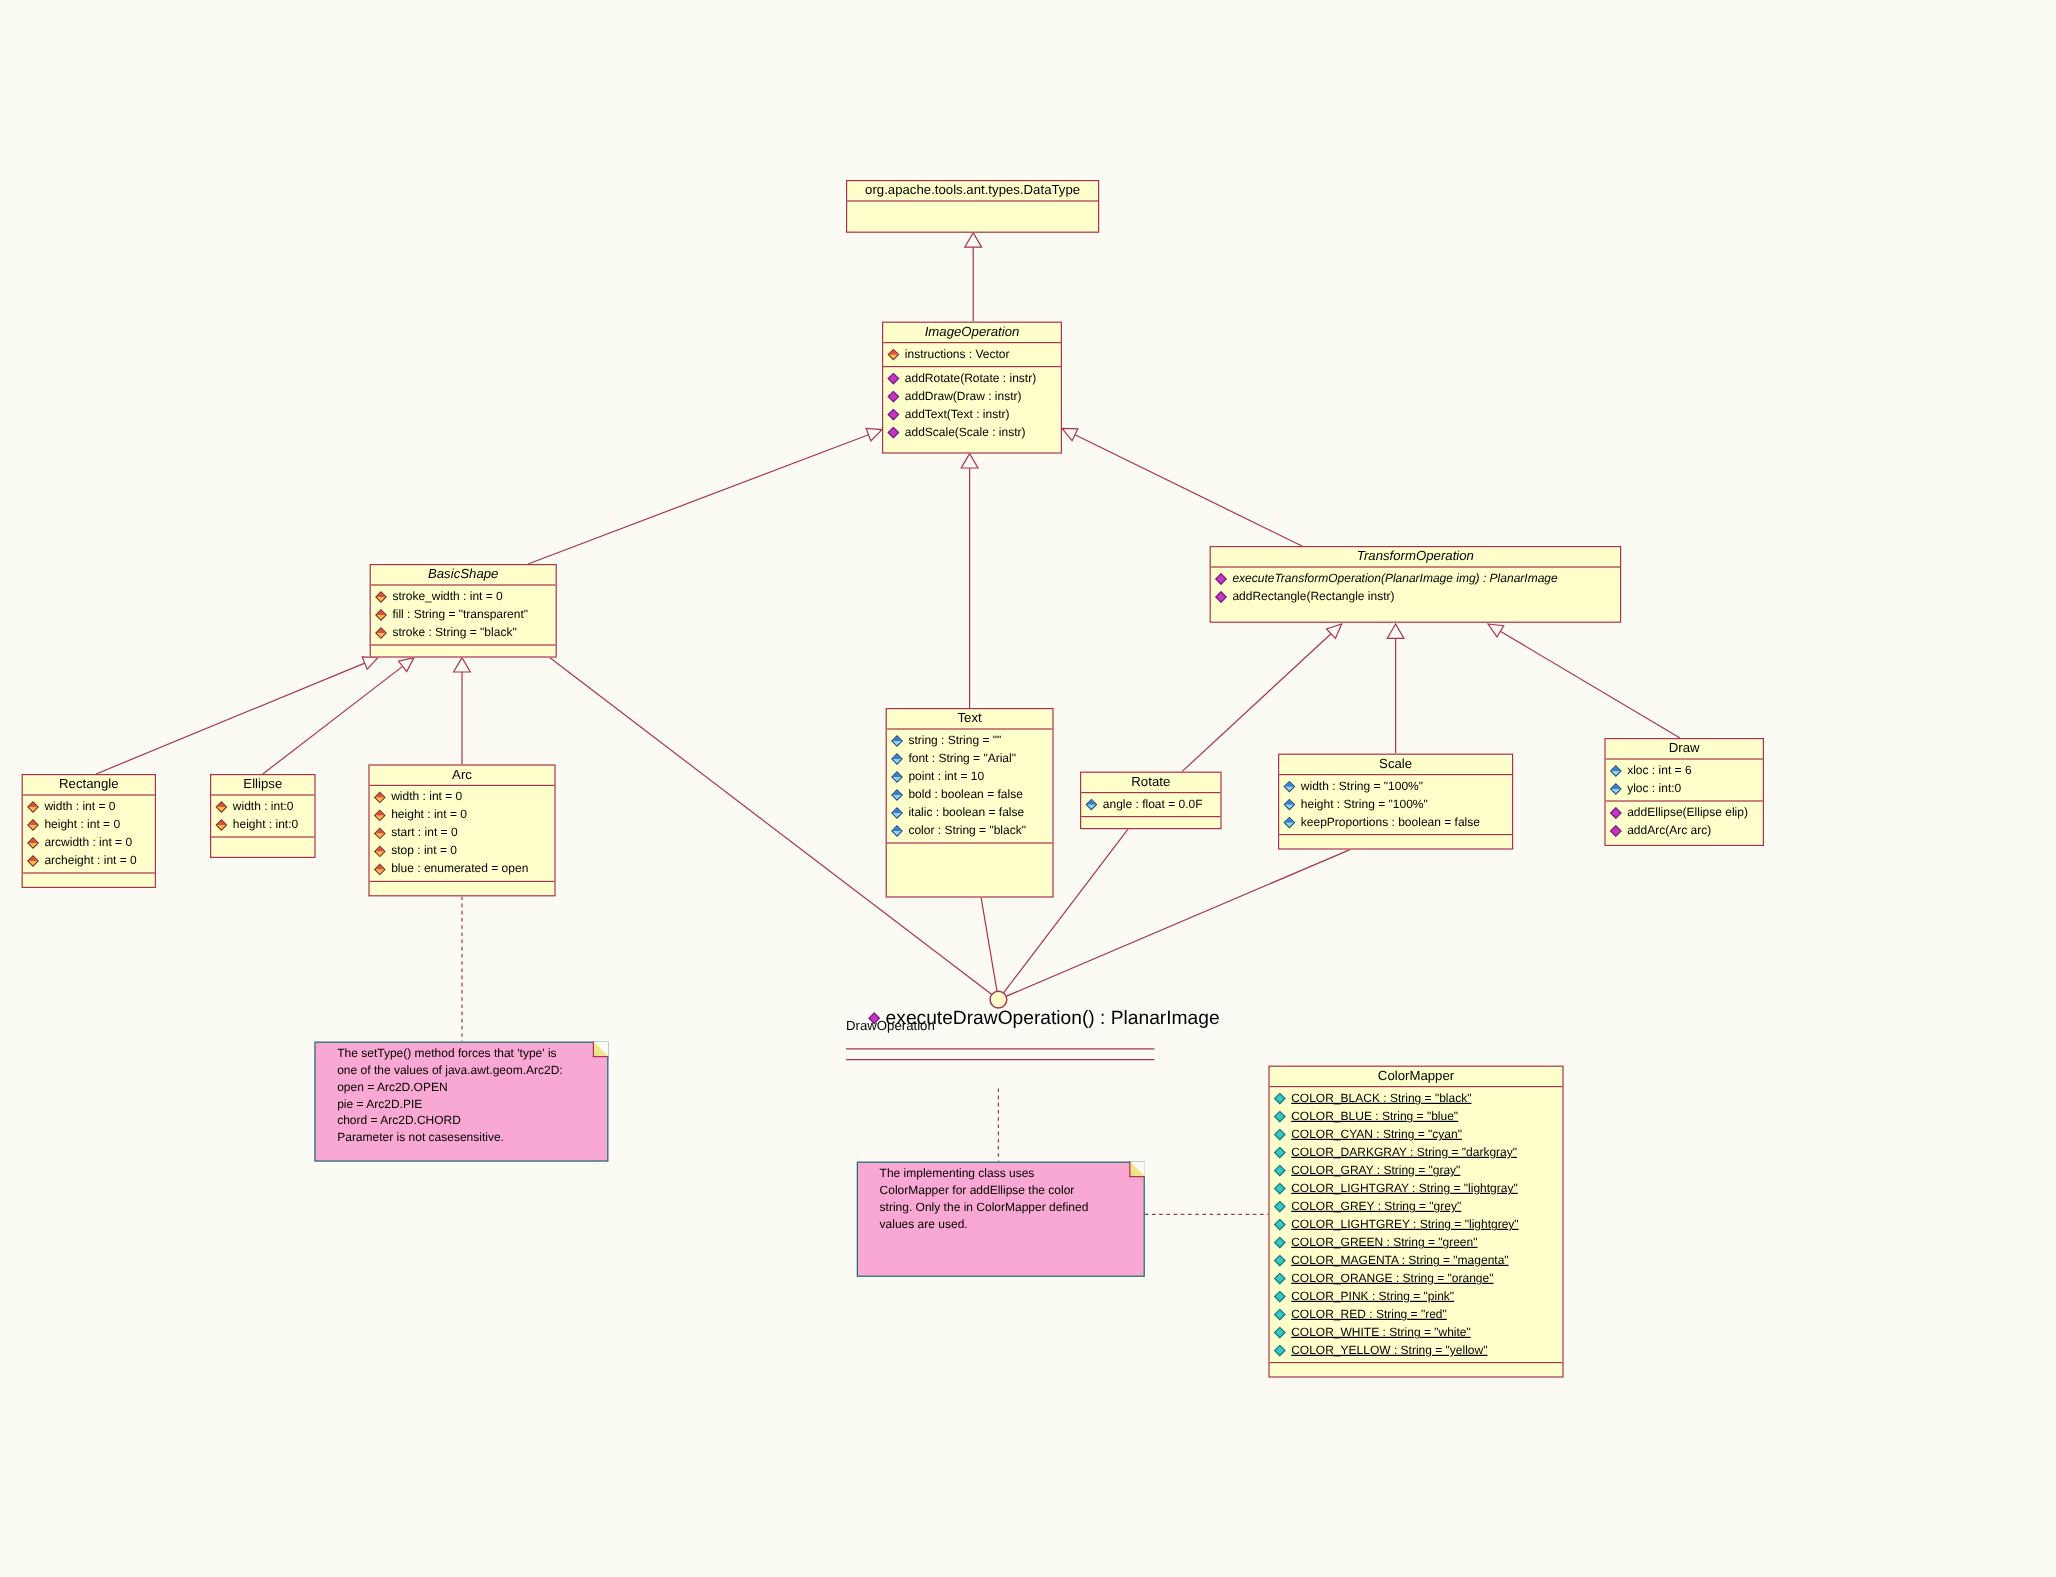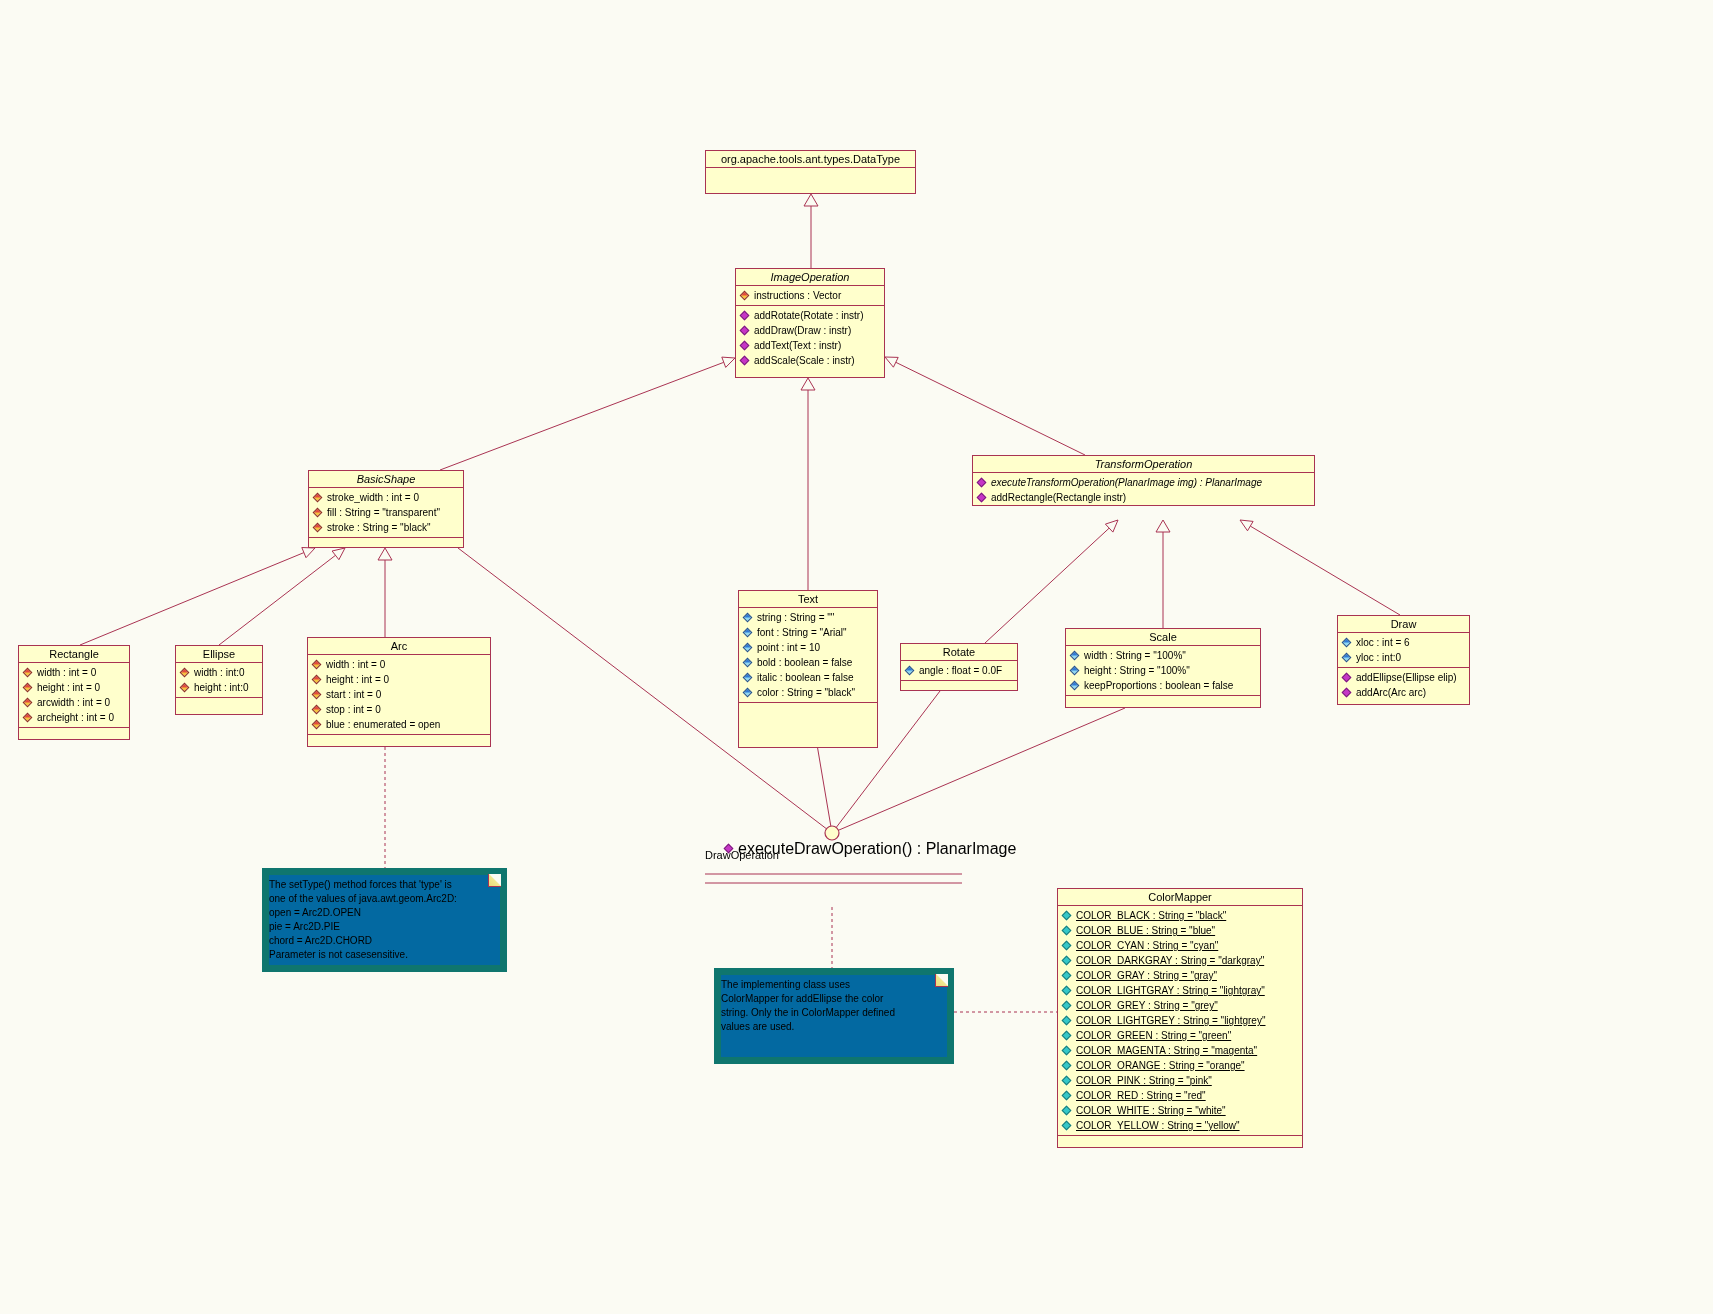--- a/index.html
+++ b/index.html
@@ -23,38 +23,38 @@
   .row{display:flex;align-items:center;gap:4px;height:15px;padding:0 3px;white-space:nowrap}
   .row .t{flex:0 0 auto}
   .row .t.it{font-style:italic}
   .row .t.ul{text-decoration:underline}
   .ic{flex:0 0 auto;width:7px;height:7px;transform:rotate(45deg);margin:0 2px}
   .ic.a-r{background:linear-gradient(135deg,#E34A3C 45%,#F5C33E 55%);border:1px solid #8A2A2A}
   .ic.a-b{background:linear-gradient(135deg,#2F7BD6 45%,#8FD8F2 55%);border:1px solid #23508C}
   .ic.m{background:#C636C6;border:1px solid #7A1F7A}
   .ic.c{background:#35C8C8;border:1px solid #1C7A7A}
 
-  .note{position:absolute;background:#0369a1;border:7px solid #0f766e;
-        padding:3px 0;font-size:10px;line-height:14px}
+  .note{position:absolute;background:#f9a8d4;border:1px solid #0f766e;
+        padding:3px 18px;font-size:10px;line-height:14px}
   .note .ntext{white-space:pre-line}
   .note .fold{position:absolute;top:-1px;right:-1px;width:13px;height:13px;
         background:linear-gradient(225deg,#FBFBF3 0%,#FBFBF3 48%,#F1E892 52%,#E8DC7A 100%);
         border-left:1px solid #A93352;border-bottom:1px solid #A93352}
 
   .ifc-label{position:absolute;left:705px;top:849px;width:257px;text-align:left;font-size:11px}
   .ifc-method{position:absolute;left:723px;top:841px;font-size:16px}
   .ifc-method .row{padding:0}
 
   #c-datatype{left:705px;top:150px;width:211px;height:44px}
   #c-imageop{left:735px;top:268px;width:150px;height:110px}
   #c-basicshape{left:308px;top:470px;width:156px;height:78px}
-  #c-transformop{left:972px;top:455px;width:343px;height:51px}
+  #c-transformop{left:1008px;top:455px;width:343px;height:64px}
   #c-rectangle{left:18px;top:645px;width:112px;height:95px}
   #c-ellipse{left:175px;top:645px;width:88px;height:70px}
-  #c-arc{left:307px;top:637px;width:184px;height:110px}
+  #c-arc{left:307px;top:637px;width:156px;height:110px}
   #c-text{left:738px;top:590px;width:140px;height:158px}
   #c-rotate{left:900px;top:643px;width:118px;height:48px}
   #c-scale{left:1065px;top:628px;width:196px;height:80px}
   #c-draw{left:1337px;top:615px;width:133px;height:90px}
   #c-colormapper{left:1057px;top:888px;width:246px;height:260px}
   #n-arc{left:262px;top:868px;width:245px;min-height:100px}
   #n-color{left:714px;top:968px;width:240px;min-height:96px}
 </style>
 </head>
 <body>

